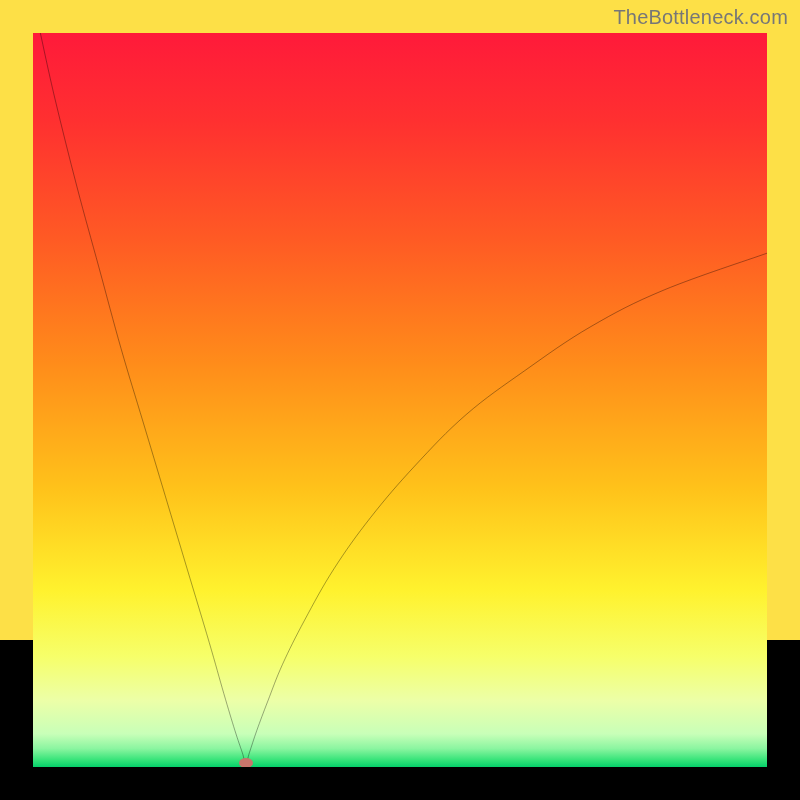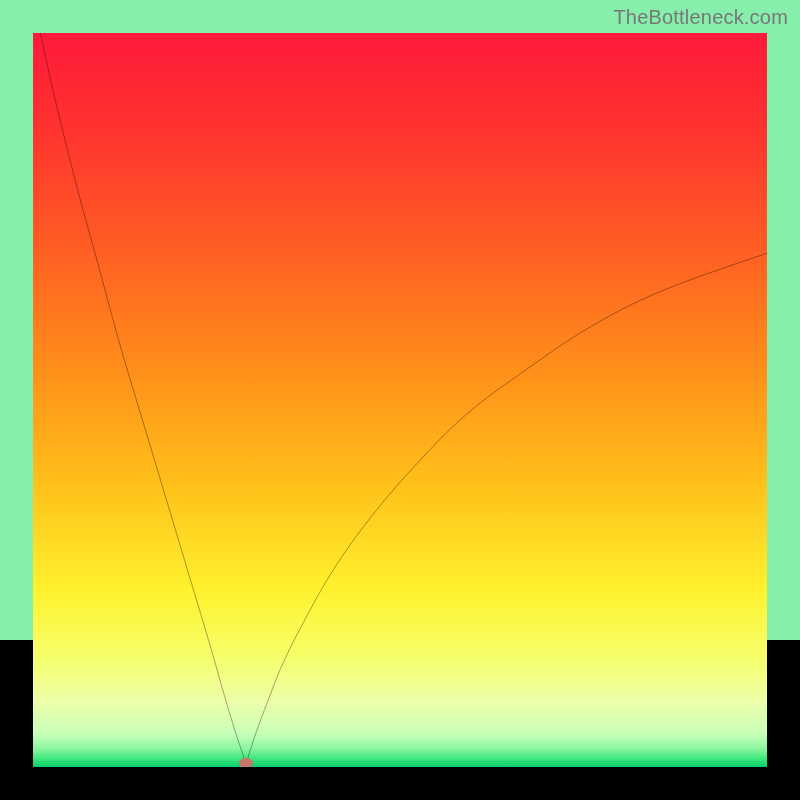--- a/index.html
+++ b/index.html
@@ -10,21 +10,21 @@
     background: #000;
     overflow: hidden;
     font-family: Arial, Helvetica, sans-serif;
   }
   .frame {
     position: absolute;
     top: 0;
     left: 0;
     width: 800px;
     height: 640px;
-    background: #86efac;
+    background: #fde047;
   }
   .plot-area {
     position: absolute;
     top: 33px;
     left: 33px;
     width: 734px;
     height: 734px;
     overflow: hidden;
   }
   .gradient-bg {

